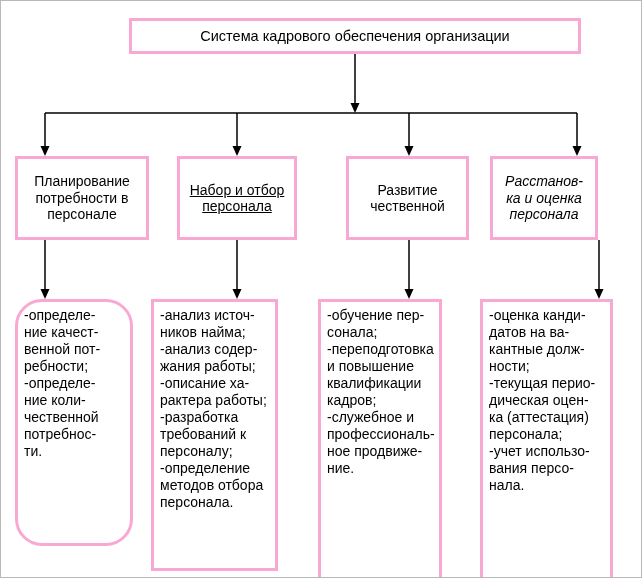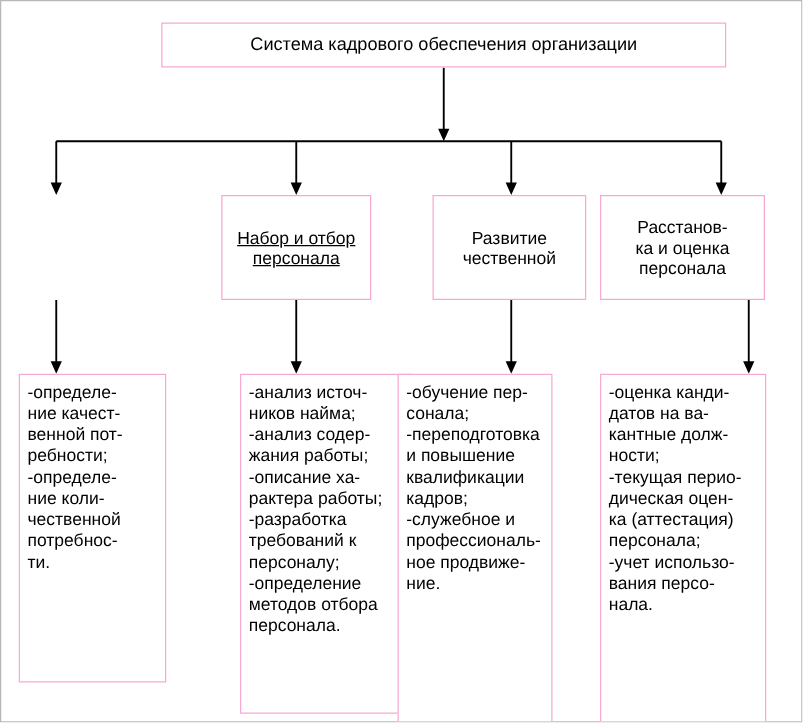--- a/index.html
+++ b/index.html
@@ -19,21 +19,21 @@
     overflow: hidden;
   }
   .connectors {
     position: absolute;
     left: 0; top: 0;
     width: 642px; height: 578px;
   }
   .box {
     position: absolute;
     background: #ffffff;
-    border: 1px solid #f9a8d4;
+    border: 3px solid #f9a8d4;
     box-sizing: border-box;
   }
   .centerbox {
     display: flex;
     align-items: center;
     justify-content: center;
     text-align: center;
   }
   .multiline {
     white-space: pre-line;
@@ -42,28 +42,28 @@
     left: 128px; top: 17px; width: 452px; height: 36px;
     font-size: 14.5px;
   }
   .cat {
     top: 155px; height: 84px;
     font-size: 14px; line-height: 16.5px;
   }
   .cat1 { left: 14px;  width: 134px; }
   .cat2 { left: 176px; width: 120px; text-decoration: underline; }
   .cat3 { left: 345px; width: 123px; }
-  .cat4 { left: 479px; width: 132px; }
+  .cat4 { left: 489px; width: 108px; font-style: italic; }
   .det {
     top: 298px;
     font-size: 14px; line-height: 17px;
     padding: 5px 4px 5px 6px;
   }
-  .det1 { left: 14px;  width: 118px; height: 247px; }
-  .det2 { left: 150px; width: 137px; height: 272px; margin-left: 41px; }
+  .det1 { left: 14px;  width: 118px; height: 247px; border-radius: 27px; }
+  .det2 { left: 150px; width: 127px; height: 272px; }
   .det3 { left: 317px; width: 124px; height: 340px; }
   .det4 { left: 479px; width: 133px; height: 320px; }
 </style>
 </head>
 <body>
 
 <div class="canvas">
 
   <svg class="connectors" viewBox="0 0 642 578" xmlns="http://www.w3.org/2000/svg">
 
@@ -88,20 +88,25 @@
     <line x1="408" y1="239" x2="408" y2="289" stroke="#000" stroke-width="1.5"></line>
     <polygon points="408,298 403.5,288 412.5,288" fill="#000"></polygon>
     <line x1="598" y1="239" x2="598" y2="289" stroke="#000" stroke-width="1.5"></line>
     <polygon points="598,298 593.5,288 602.5,288" fill="#000"></polygon>
   </svg>
 
   <div class="box root-box centerbox">
     <span class="multiline">Система кадрового обеспечения организации</span>
   </div>
 
+  <div class="box cat cat1 centerbox">
+    <span class="multiline">Планирование
+потребности в
+персонале</span>
+  </div>
   <div class="box cat cat2 centerbox">
     <span class="multiline">Набор и отбор
 персонала</span>
   </div>
   <div class="box cat cat3 centerbox">
     <span class="multiline">Развитие
 чественной</span>
   </div>
   <div class="box cat cat4 centerbox">
     <span class="multiline">Расстанов-

